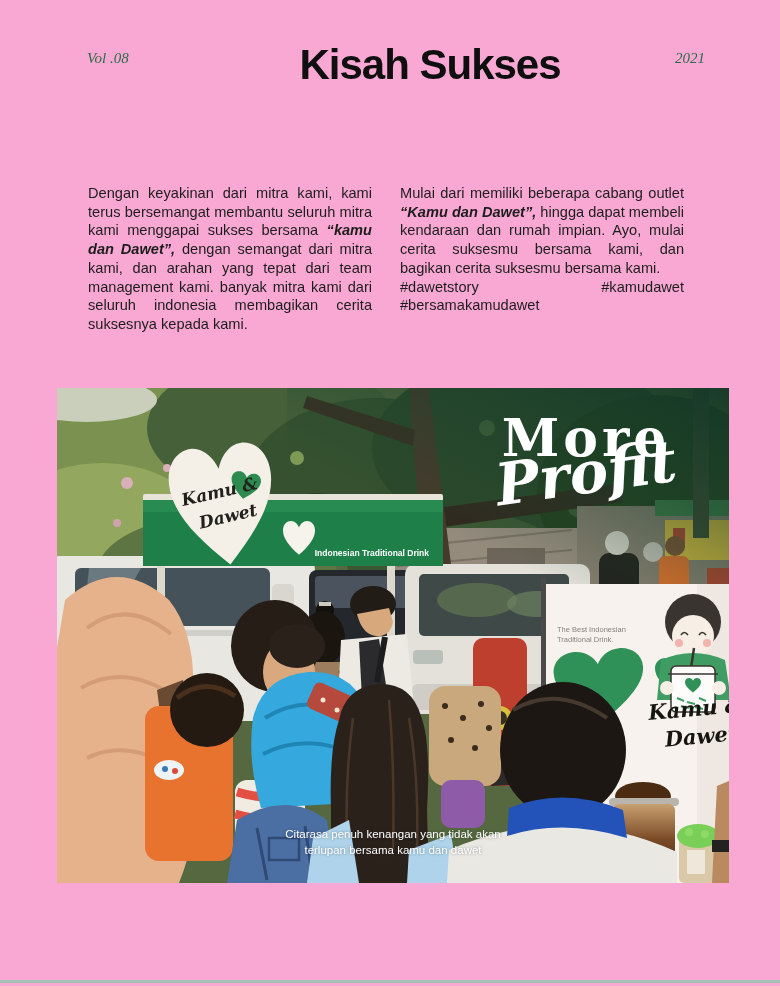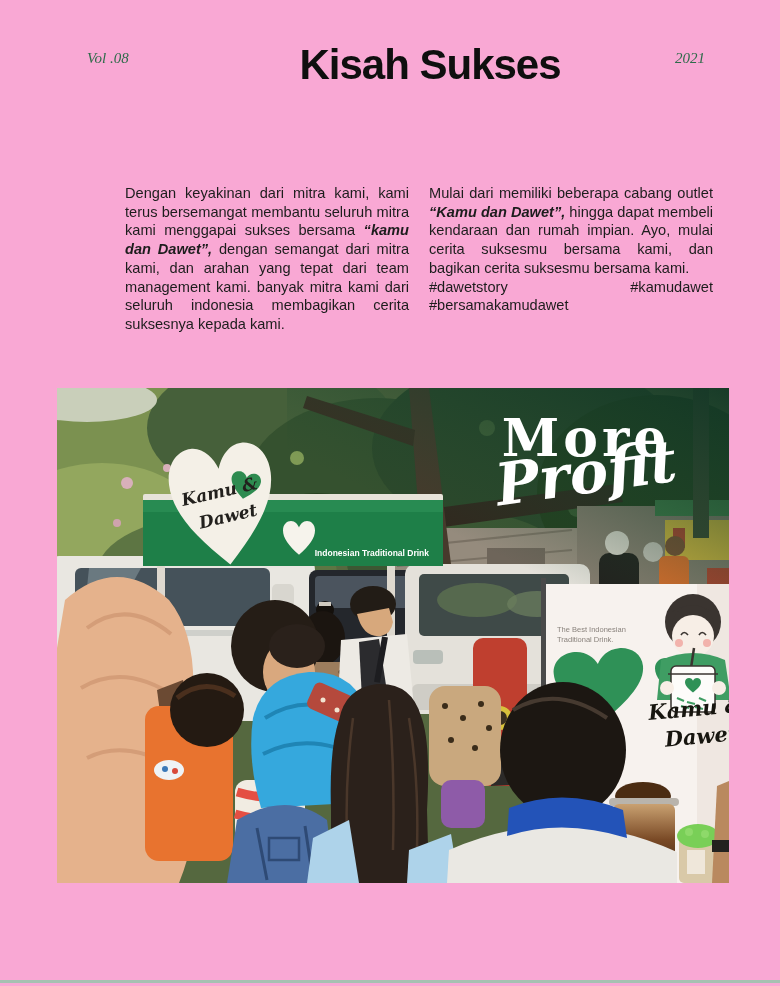--- a/index.html
+++ b/index.html
@@ -12,21 +12,21 @@
   .year{position:absolute;right:75px;top:50px;font-family:"Liberation Serif",serif;
         font-style:italic;font-size:15px;color:#2e6b4a;}
   .title{position:absolute;left:0;top:44px;width:100%;margin:0;text-align:center;
          color:#0f0f0f;font-weight:bold;font-family:"Liberation Sans",sans-serif;padding-left:40px;}
   .title .t1{display:block;font-size:42px;line-height:41px;letter-spacing:-1px;}
   .title .t2{display:block;font-size:42px;line-height:38px;letter-spacing:-1px;}
   .title .serif-it{font-family:"Liberation Serif",serif;font-style:italic;
                    font-weight:500;font-size:38px;}
 
   
-  .columns{position:absolute;left:88px;top:184px;width:604px;display:flex;gap:20px;margin-left:37px;}
+  .columns{position:absolute;left:88px;top:184px;width:604px;display:flex;gap:28px;}
   .col{width:284px;margin:0;font-size:14.6px;line-height:18.7px;text-align:justify;
        color:#1d1d1d;}
   .col p{margin:0;}
   .col b i{font-family:"Liberation Sans",sans-serif;}
   .hashtags{margin-top:10px;font-size:14.6px;color:#1d1d1d;}
 
   
   .photo{position:absolute;left:57px;top:388px;width:672px;height:495px;margin:0;
          overflow:hidden;background:#55683f;}
   .photo svg{display:block;}
@@ -276,16 +276,20 @@
         <path d="M392,462 Q506,412 620,464 L620,495 L390,495 Z" fill="#eae8e3"></path>
         <path d="M452,420 Q506,398 566,422 L570,450 Q506,430 450,448 Z" fill="#2353b8"></path>
       </g>
     </svg>
 
     <div class="overlay-title">
       <span class="more">More</span>
       <span class="profit">Profit</span>
     </div>
 
+    <div class="caption">
+      <span>Citarasa penuh kenangan yang tidak akan</span><br>
+      <span>terlupan bersama kamu dan dawet</span>
+    </div>
   </figure>
 
   <div class="footer-rule"></div>
 </div>
 
 </body></html>

